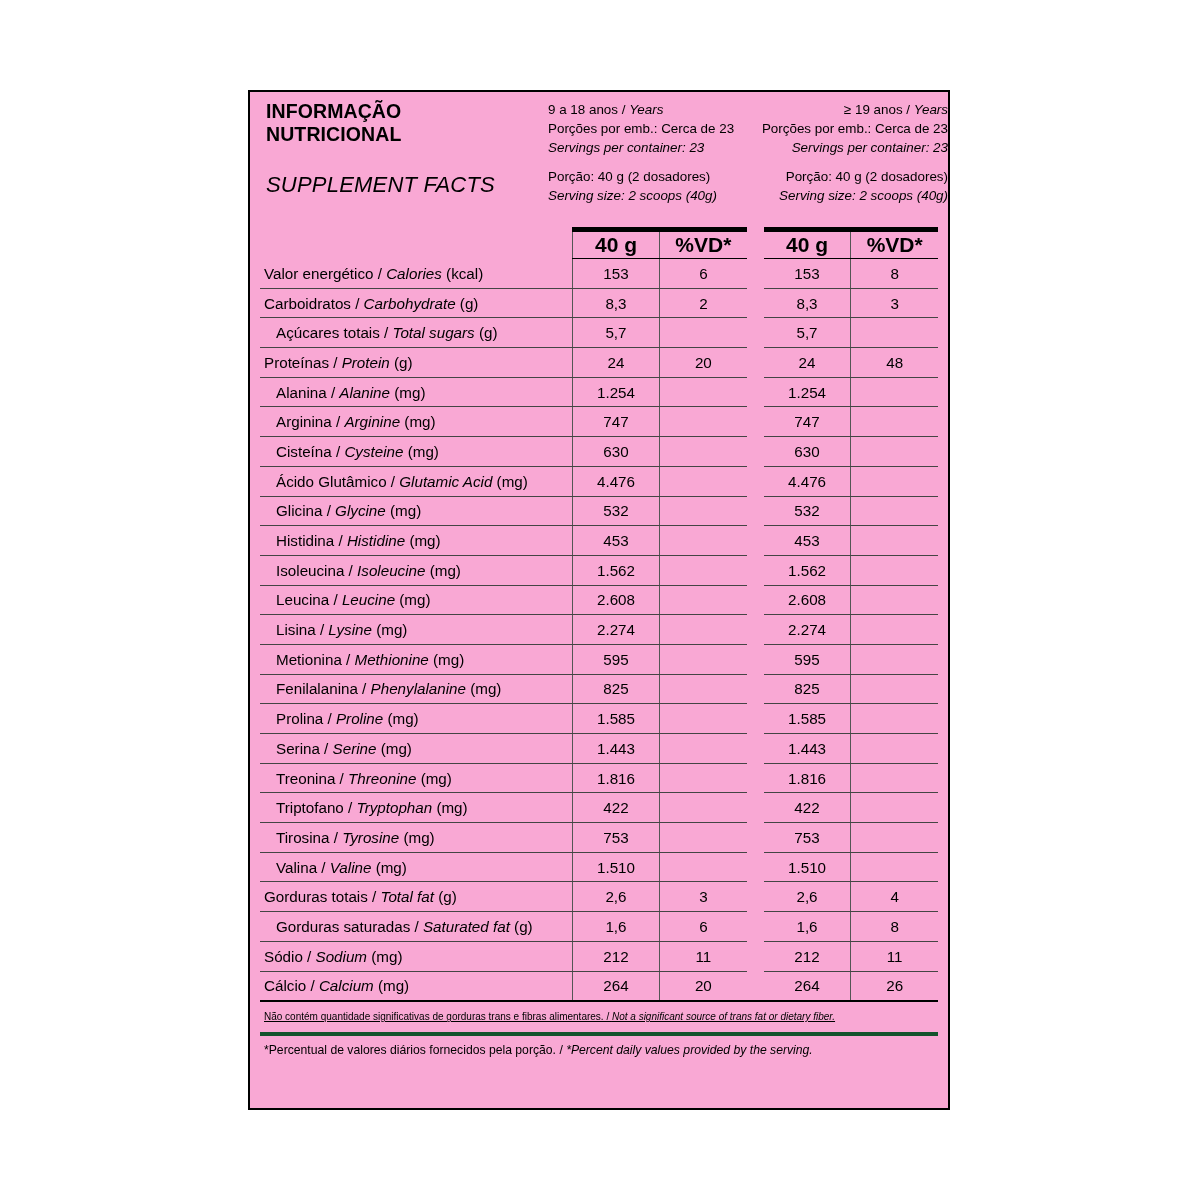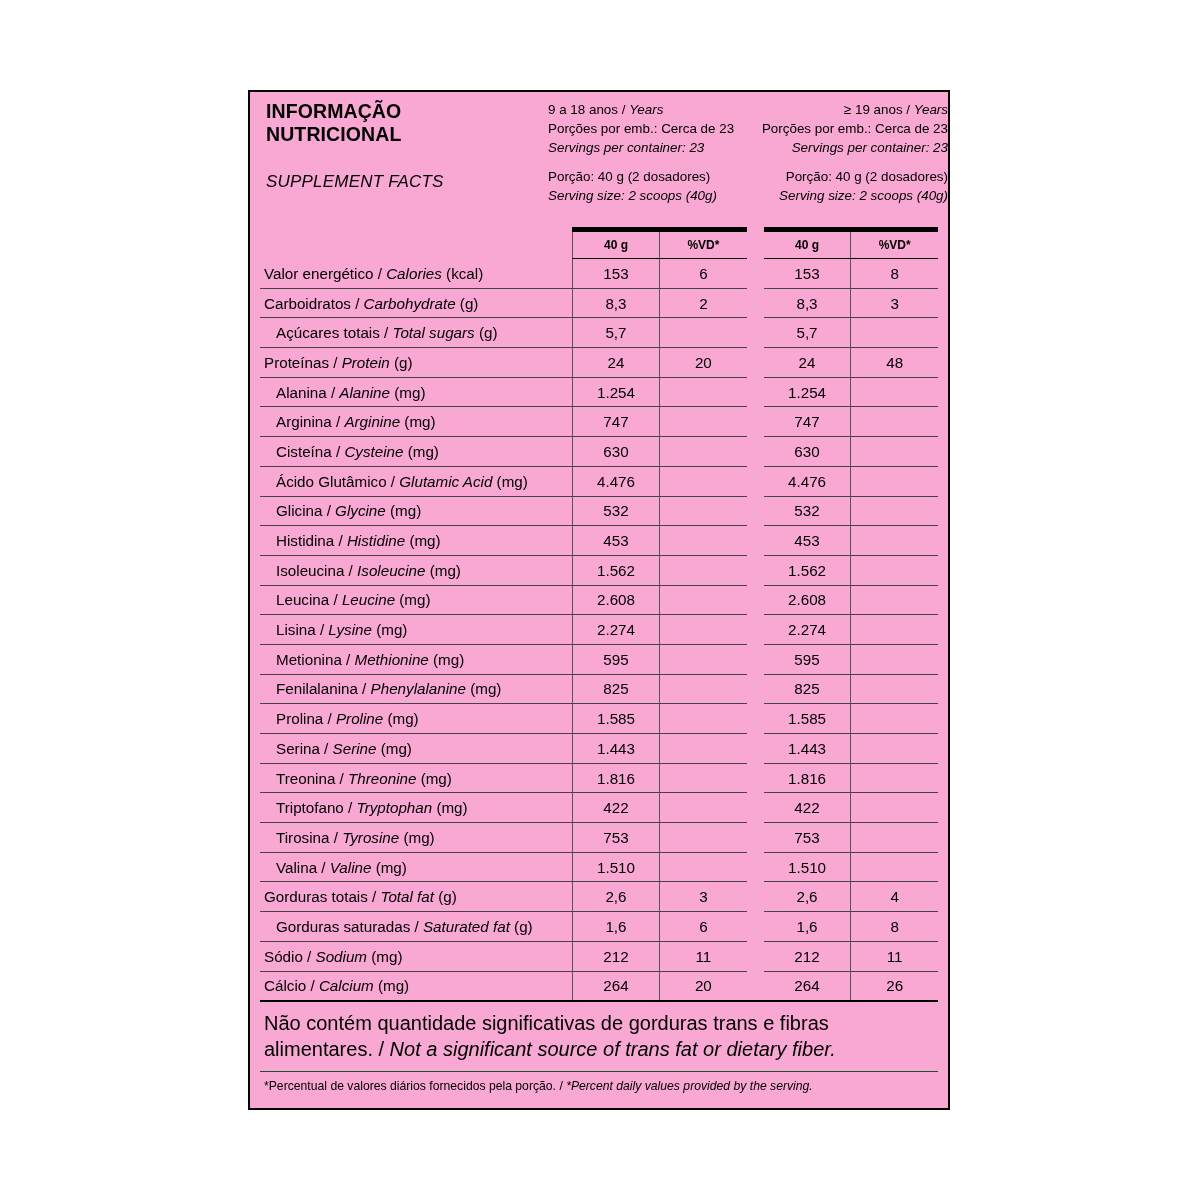--- a/index.html
+++ b/index.html
@@ -46,21 +46,21 @@
     padding-left: 6px;
     box-sizing: border-box;
   }
   .title-pt {
     font-size: 19.5px;
     font-weight: bold;
     line-height: 1.17;
     letter-spacing: .1px;
   }
   .title-en {
-    font-size: 17px;
+    font-size: 22px;
     font-style: italic;
     margin-top: 26px;
     letter-spacing: .2px;
   }
   .hdr-col {
     flex: 0 0 auto;
     box-sizing: border-box;
   }
   .hdr-col.c1 { width: 200px; }
   .hdr-col.c2 { width: 200px; text-align: right; }
@@ -97,21 +97,21 @@
   
   tr.barrow td { height: 7px; padding: 0; }
   td.bar {
     border-bottom: 5px solid #000;
   }
   td.nobar { border-bottom: none; }
 
   
   tr.headrow td {
     height: 26px;
-    font-size: 12px;
+    font-size: 21px;
     font-weight: bold;
     text-align: center;
     border-bottom: 1px solid #000;
   }
   tr.headrow td.cn { border-bottom: none; }
   tr.headrow td.gp { border-bottom: none; }
 
   
   tr.drow td {
     height: 28.7px;
@@ -132,24 +132,25 @@
   
   td.vsep-l { border-left: 1px solid #555; }
 
   .ind1 { padding-left: 16px !important; }
   .ind2 { padding-left: 32px !important; }
 
   .en { font-style: italic; }
 
   
   .note1 {
-    font-size: 20px;
+    font-size: 10px;
     line-height: 1.30;
     padding: 8px 2px 9px 4px;
-    border-bottom: 1px solid #14532d;
+    border-bottom: 4px solid #14532d;
+    text-decoration: underline;
   }
   .note2 {
     font-size: 12.2px;
     line-height: 1.3;
     padding: 7px 2px 4px 4px;
   }
 </style>
 </head>
 <body>
 

